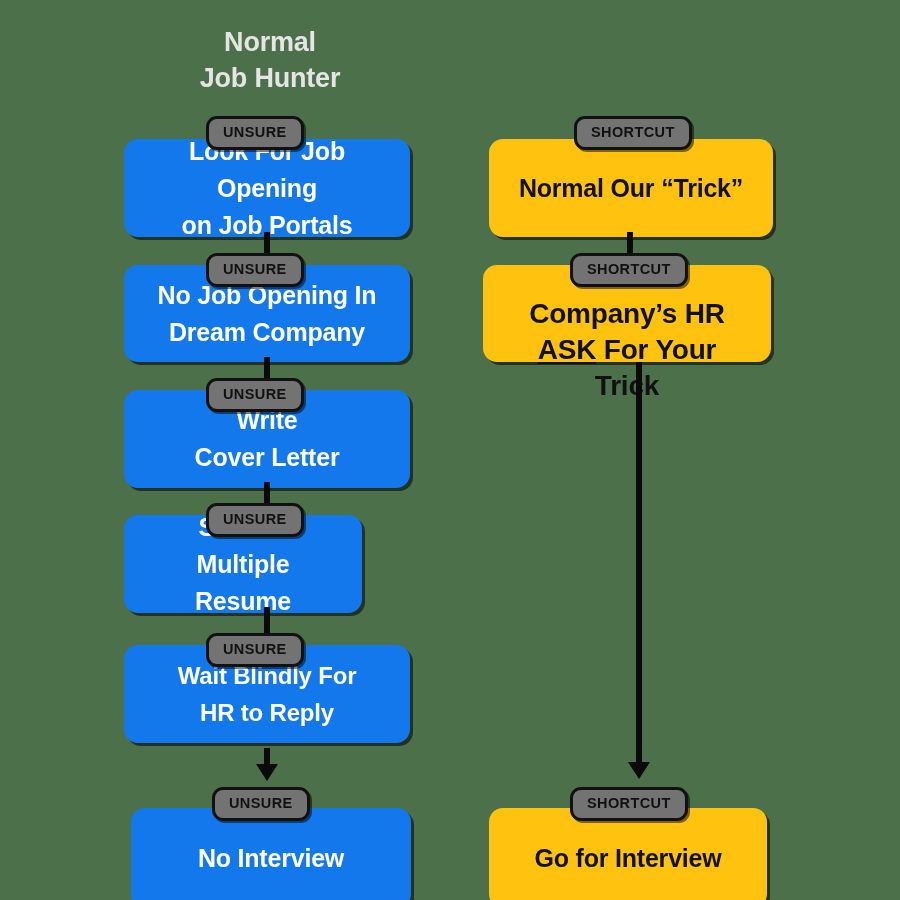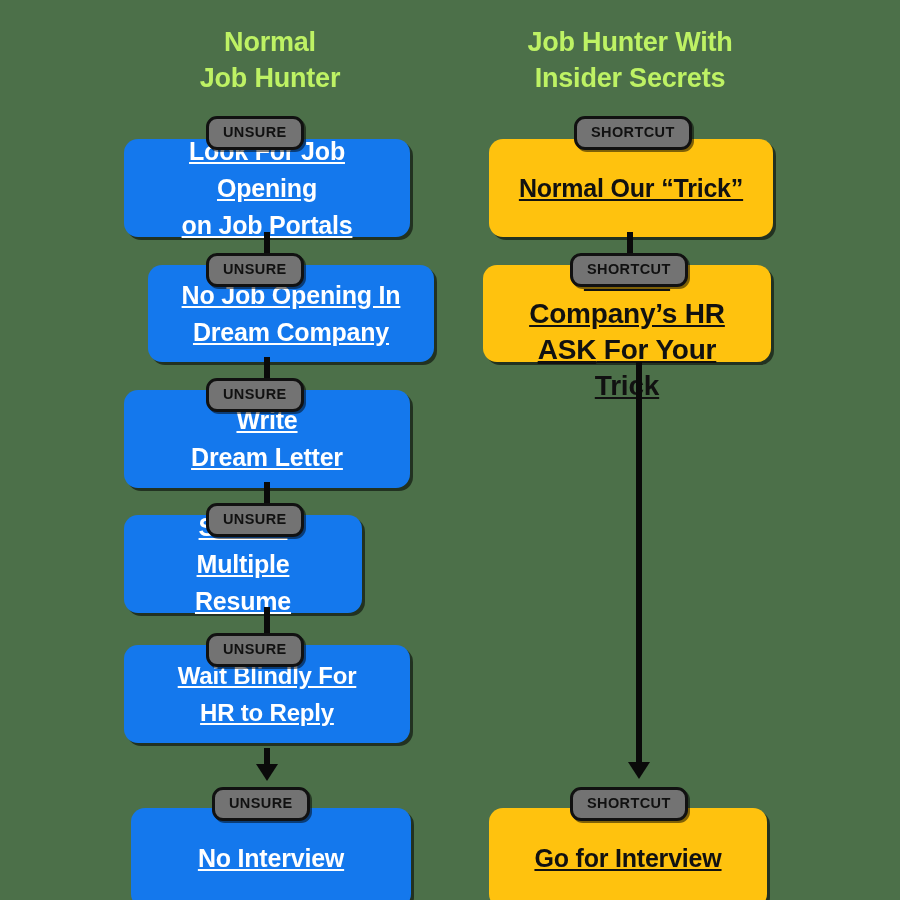--- a/index.html
+++ b/index.html
@@ -18,21 +18,21 @@
     position: relative;
     width: 900px;
     height: 900px;
     background: #4c7049;
   }
 
   
   .col-title {
     position: absolute;
     text-align: center;
-    color: #bef264;
+    color: #e5e5e5;
     font-weight: bold;
     font-size: 27px;
     line-height: 36px;
     letter-spacing: -0.2px;
     white-space: pre-line;
   }
   #title-left  { left: 120px; top: 24px; width: 300px; }
   #title-right { left: 480px; top: 24px; width: 300px; }
 
   
@@ -56,21 +56,20 @@
   .node.yellow {
     background: #ffc20e;
     color: #111111;
   }
   .node-label {
     display: block;
     width: 100%;
     padding: 0 26px;
     box-sizing: border-box;
     white-space: pre-line;
-    text-decoration: underline;
   }
 
   
   .fs-26 { font-size: 25px; line-height: 37px; }
   .fs-24 { font-size: 24px; line-height: 37px; justify-content: flex-end; }
   .fs-23 { font-size: 28px; line-height: 36px; }
 
   
   .pill {
     position: absolute;
@@ -111,46 +110,44 @@
   .u { text-decoration: underline; text-underline-offset: 3px; }
 </style>
 </head>
 <body>
 
 <div id="canvas">
 
   <div class="col-title" id="title-left">Normal
 Job Hunter</div>
 
-  <div class="col-title" id="title-right">Job Hunter With
-Insider Secrets</div>
 
   <div class="connector" style="left:264px; top:232px; height:28px;"></div>
   <div class="connector" style="left:264px; top:357px; height:28px;"></div>
   <div class="connector" style="left:264px; top:482px; height:28px;"></div>
   <div class="connector" style="left:264px; top:607px; height:28px;"></div>
 
   <div class="connector" style="left:264px; top:748px; height:28px;"></div>
   <div class="arrowhead" style="left:256px; top:764px;"></div>
 
   <div class="node blue fs-26" style="left:124px; top:139px; width:286px; height:98px;">
     <span class="node-label">Look For Job Opening
 on Job Portals</span>
   </div>
   <div class="pill" style="left:206px; top:116px;">UNSURE</div>
 
-  <div class="node blue fs-26" style="left:124px; top:265px; width:286px; height:97px;margin-left:24px;">
+  <div class="node blue fs-26" style="left:124px; top:265px; width:286px; height:97px;">
     <span class="node-label">No Job Opening In
 Dream Company</span>
   </div>
   <div class="pill" style="left:206px; top:253px;">UNSURE</div>
 
   <div class="node blue fs-26" style="left:124px; top:390px; width:286px; height:98px;">
     <span class="node-label">Write
-Dream Letter</span>
+Cover Letter</span>
   </div>
   <div class="pill" style="left:206px; top:378px;">UNSURE</div>
 
   <div class="node blue fs-26" style="left:124px; top:515px; width:238px; height:98px;">
     <span class="node-label">Send in Multiple
 Resume</span>
   </div>
   <div class="pill" style="left:206px; top:503px;">UNSURE</div>
 
   <div class="node blue fs-24" style="left:124px; top:645px; width:286px; height:98px;">

